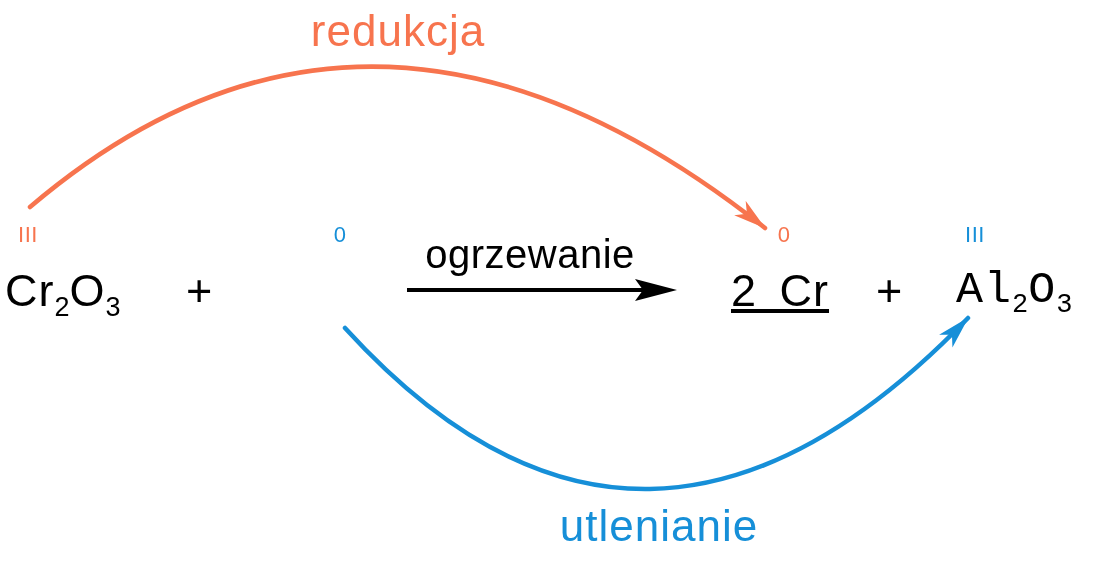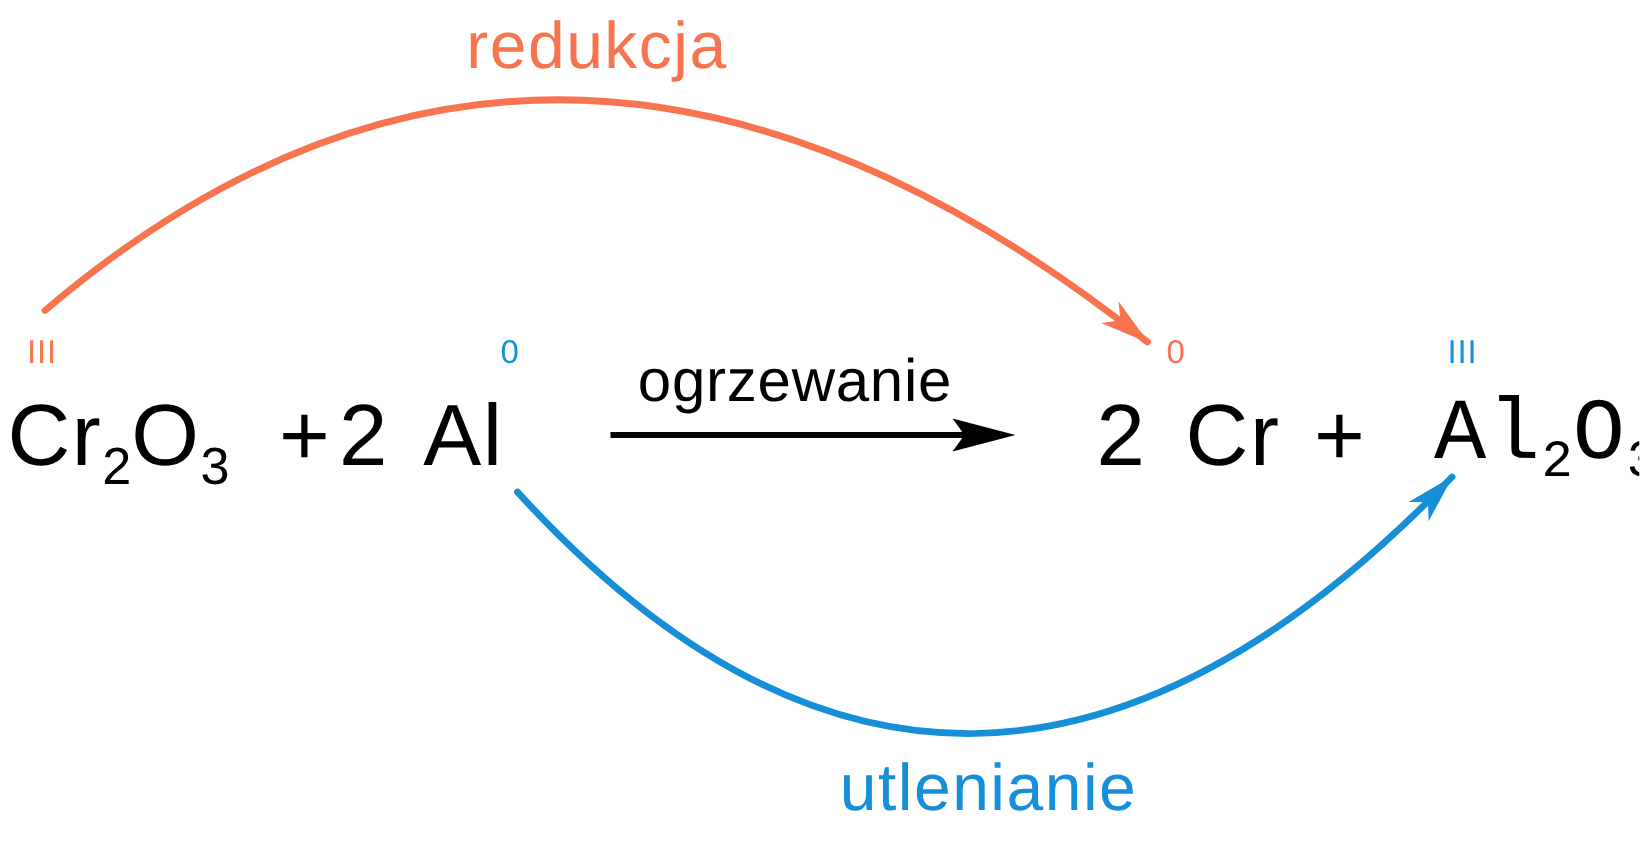--- a/index.html
+++ b/index.html
@@ -12,21 +12,21 @@
   }
   .arrows{position:absolute;left:0;top:0;width:1093px;height:567px;}
   .curve{fill:none;stroke-width:4.5px;stroke-linecap:round;}
   .curve.red{stroke:var(--reduction);}
   .curve.blu{stroke:var(--oxidation);}
   .ah-red{fill:var(--reduction);stroke:none;}
   .ah-blu{fill:var(--oxidation);stroke:none;}
   .rx-line{stroke:var(--equation_text);stroke-width:4px;}
   .rx-head{fill:var(--equation_text);stroke:none;}
   .txt{position:absolute;white-space:nowrap;color:var(--equation_text);text-align:center;}
-  .eq{font-size:58px;line-height:59px;letter-spacing:1px;word-spacing:9px;}
+  .eq{font-size:45px;line-height:59px;letter-spacing:1px;word-spacing:9px;}
   .eq sub{font-size:0.6em;line-height:0;letter-spacing:0;}
   .ox{font-size:22px;line-height:34px;transform:translateX(-50%);letter-spacing:0.5px;}
   .lbl{font-size:44px;line-height:44px;transform:translateX(-50%);letter-spacing:1px;}
   .cond{font-size:40px;line-height:40px;transform:translateX(-50%);letter-spacing:0.5px;}
   .orange{color:var(--reduction);}
   .blue{color:var(--oxidation);}
 </style>
 </head>
 <body>
 
@@ -59,21 +59,20 @@
 
   <div class="txt ox orange" style="left:28px;top:218px;">III</div>
   <div class="txt ox blue" style="left:340px;top:218px;">0</div>
   <div class="txt ox orange" style="left:784px;top:218px;">0</div>
   <div class="txt ox blue" style="left:975px;top:218px;">III</div>
 
   <div class="txt eq" style="left:5px;top:261px;"><span>Cr</span><sub>2</sub><span>O</span><sub>3</sub></div>
 
   <div class="txt eq" style="left:186px;top:261px;">+</div>
 
-  <div class="txt eq" style="left:226px;top:261px;">2 Al</div>
 
-  <div class="txt eq" style="left:731px;top:261px;">2 Cr</div>
+  <div class="txt eq" style="left:731px;top:261px;text-decoration:underline;">2 Cr</div>
 
   <div class="txt eq" style="left:876px;top:261px;">+</div>
 
   <div class="txt eq" style="left:956px;top:261px;font-family:Liberation Mono, monospace;"><span>Al</span><sub>2</sub><span>O</span><sub>3</sub></div>
 
 </div>
 
 </body></html>

